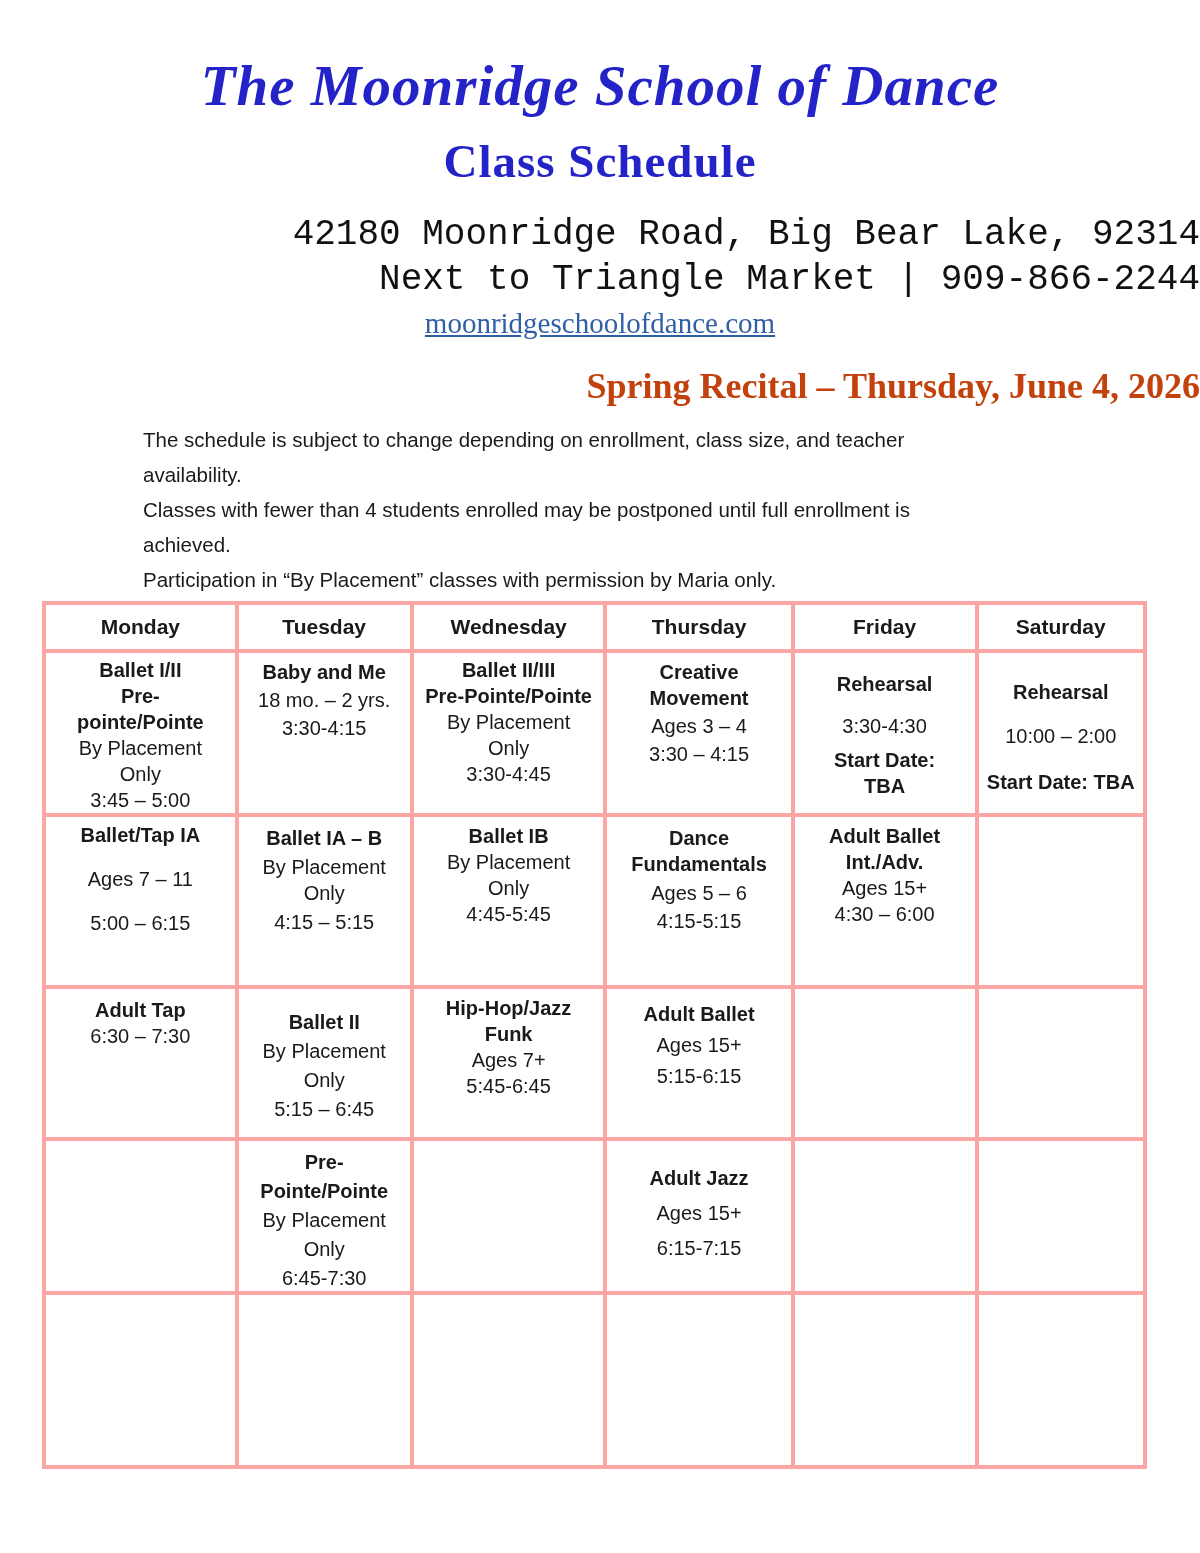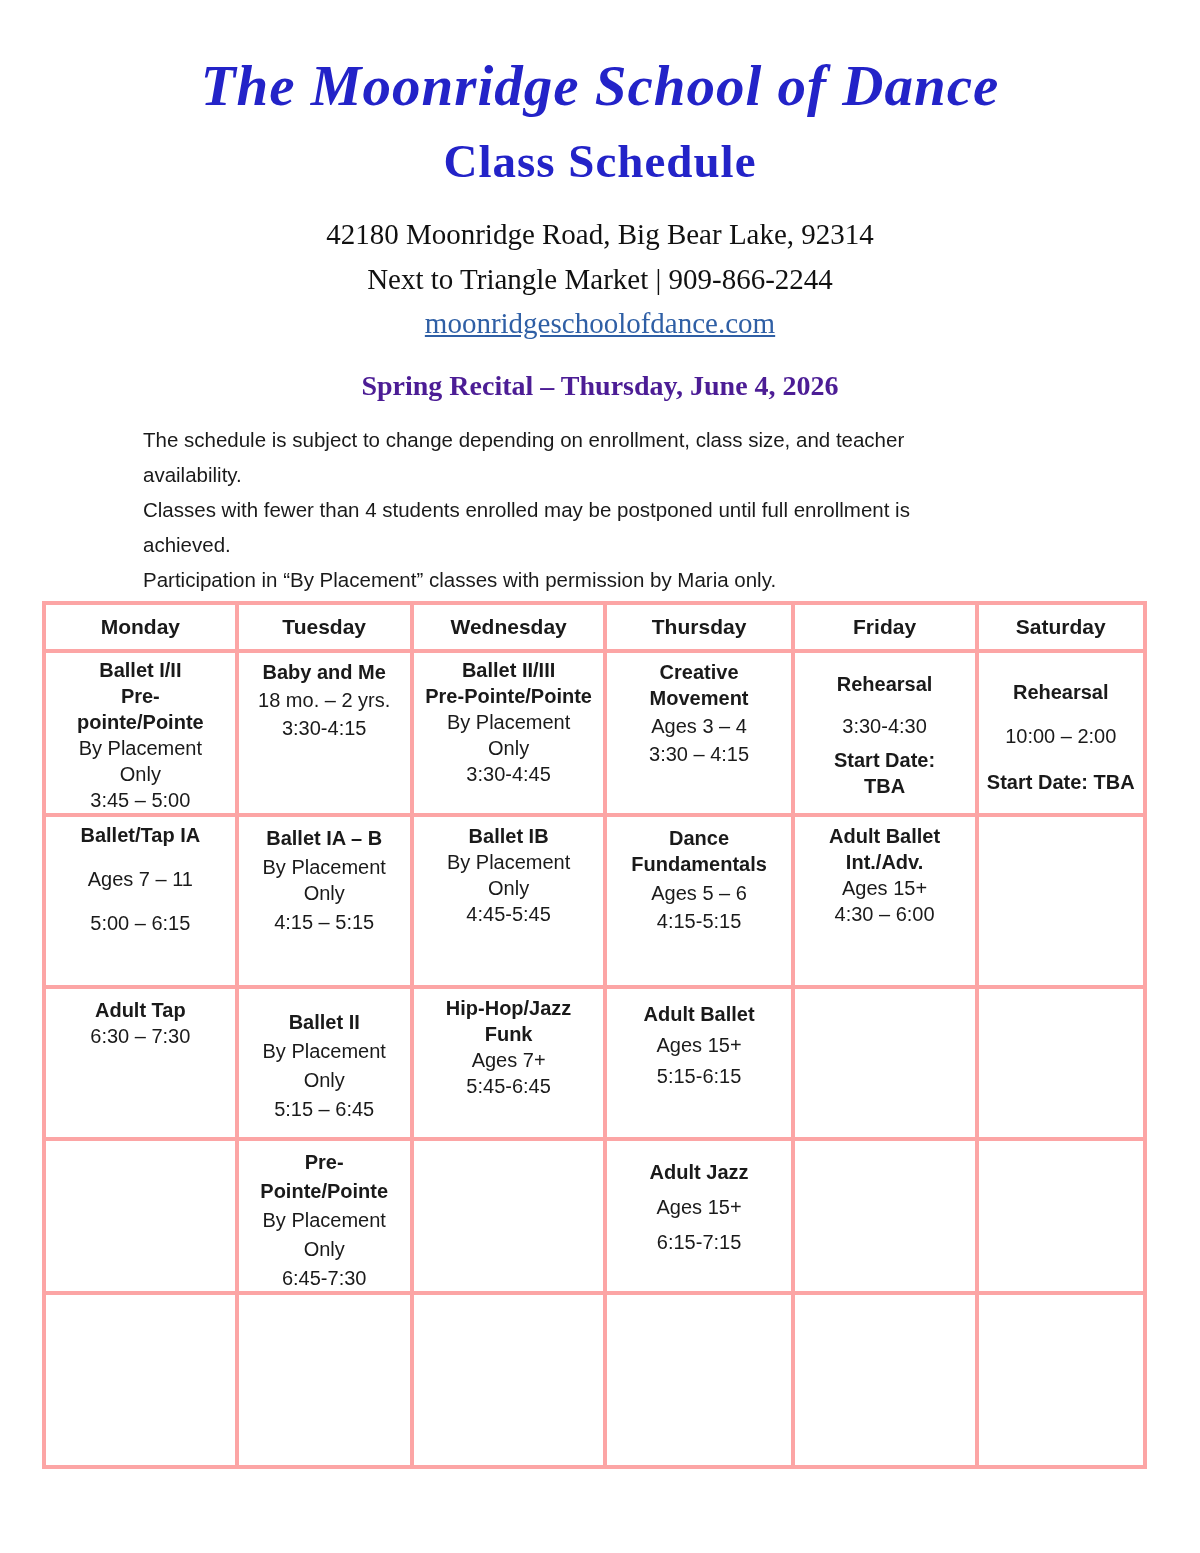--- a/index.html
+++ b/index.html
@@ -32,23 +32,23 @@
     text-align: center;
     font-family: "Liberation Serif", serif;
     font-weight: bold;
     font-size: 47px;
     line-height: 1.15;
     color: #2323c8;
     letter-spacing: 1px;
   }
   .addr {
     margin: 0;
-    text-align: center;
-    font-family: Liberation Serif, serif;
-    font-size: 29px;
+    text-align: right;
+    font-family: Liberation Mono, monospace;
+    font-size: 36px;
     line-height: 45px;
     color: #111111;
   }
   .addr-first { margin-top: 24px; }
   .linkline {
     text-align: center;
     font-family: "Liberation Serif", serif;
     font-size: 29px;
     line-height: 42px;
   }
@@ -61,26 +61,26 @@
     margin-top: 18px;
     text-align: center;
     font-family: "Liberation Serif", serif;
     font-weight: bold;
     font-size: 30px;
     line-height: 38px;
     color: #111111;
   }
   .recital {
     margin-top: 24px;
-    text-align: center;
-    font-family: "Liberation Serif", serif;
-    font-weight: bold;
-    font-size: 28px;
+    text-align: right;
+    font-family: "Liberation Serif", serif;
+    font-weight: bold;
+    font-size: 36px;
     line-height: 36px;
-    color: #4c1d95;
+    color: #c2410c;
   }
   .notes {
     margin: 18px 0 0 143px;
     font-size: 20.5px;
     line-height: 35px;
     color: #1a1a1a;
   }
   table.schedule {
     border-collapse: collapse;
     table-layout: fixed;
@@ -253,21 +253,21 @@
           <td></td>
           <td>
             <div class="cl b" style="margin-top: 4px;">Pre-</div>
             <div class="cl b" style="margin-top: 3px;">Pointe/Pointe</div>
             <div class="cl" style="margin-top: 3px;">By Placement</div>
             <div class="cl" style="margin-top: 3px;">Only</div>
             <div class="cl" style="margin-top: 3px;">6:45-7:30</div>
           </td>
           <td></td>
           <td>
-            <div class="cl b" style="margin-top: 14px;">Adult Jazz</div>
+            <div class="cl b" style="margin-top: 20px;">Adult Jazz</div>
             <div class="cl" style="margin-top: 9px;">Ages 15+</div>
             <div class="cl" style="margin-top: 9px;">6:15-7:15</div>
           </td>
           <td></td>
           <td></td>
         </tr>
         <tr style="height: 174px;">
           <td></td>
           <td></td>
           <td></td>

